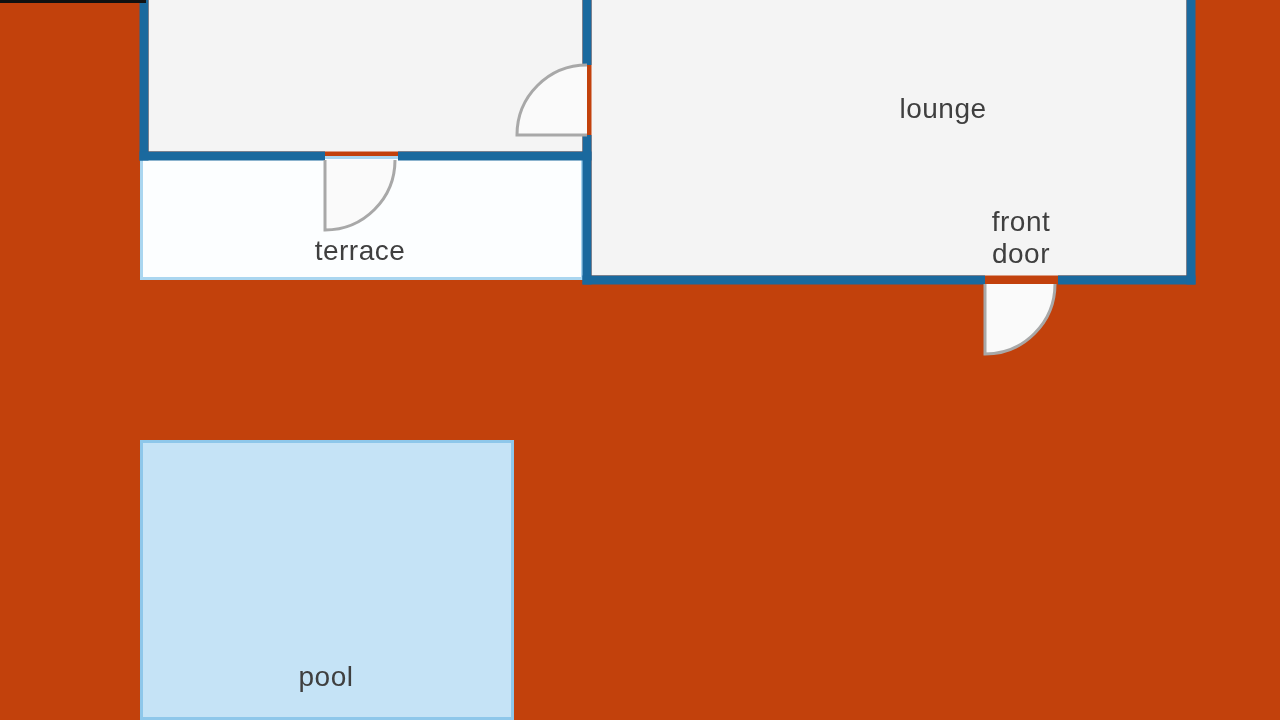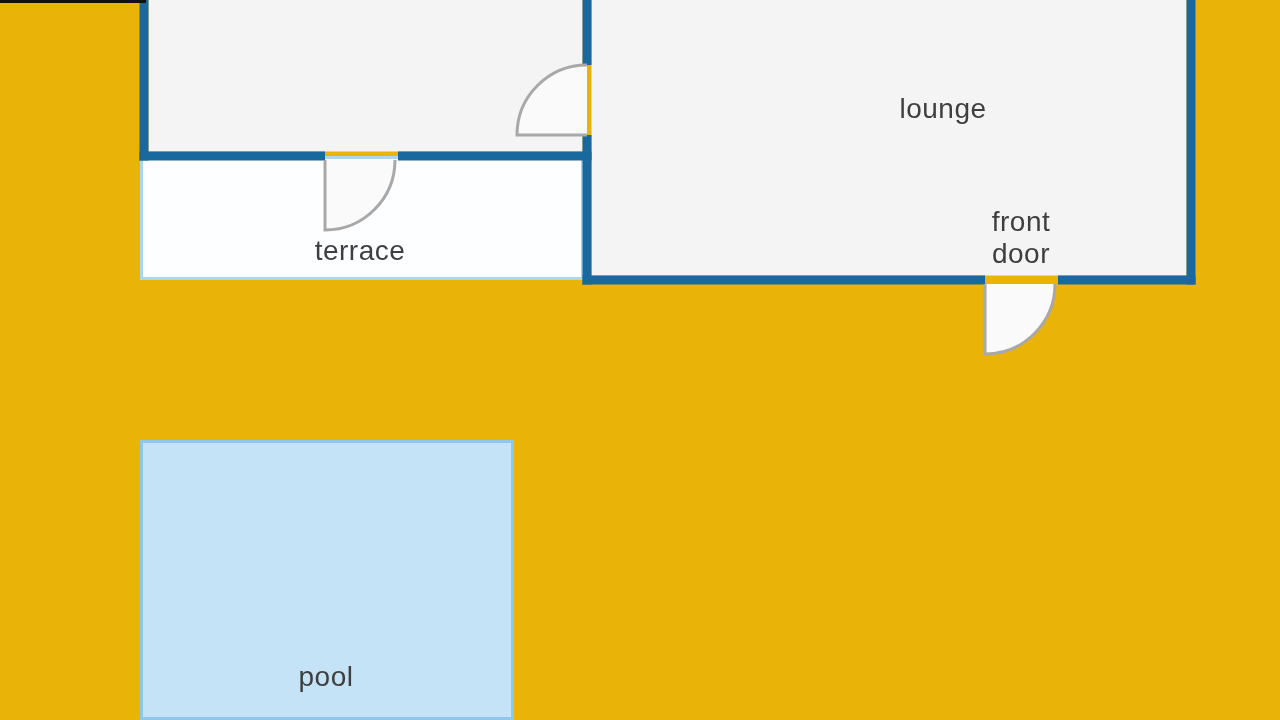--- a/index.html
+++ b/index.html
@@ -7,21 +7,21 @@
     padding: 0;
     background: #ffffff;
     width: 1280px;
     height: 720px;
     overflow: hidden;
   }
   #stage {
     position: relative;
     width: 1280px;
     height: 720px;
-    background: #eab308;
+    background: #c2410c;
     font-family: "Liberation Sans", sans-serif;
   }
   svg text {
     font-family: "Liberation Sans", "DejaVu Sans", sans-serif;
     font-size: 28px;
     letter-spacing: 0.5px;
   }
 </style>
 </head>
 <body>

